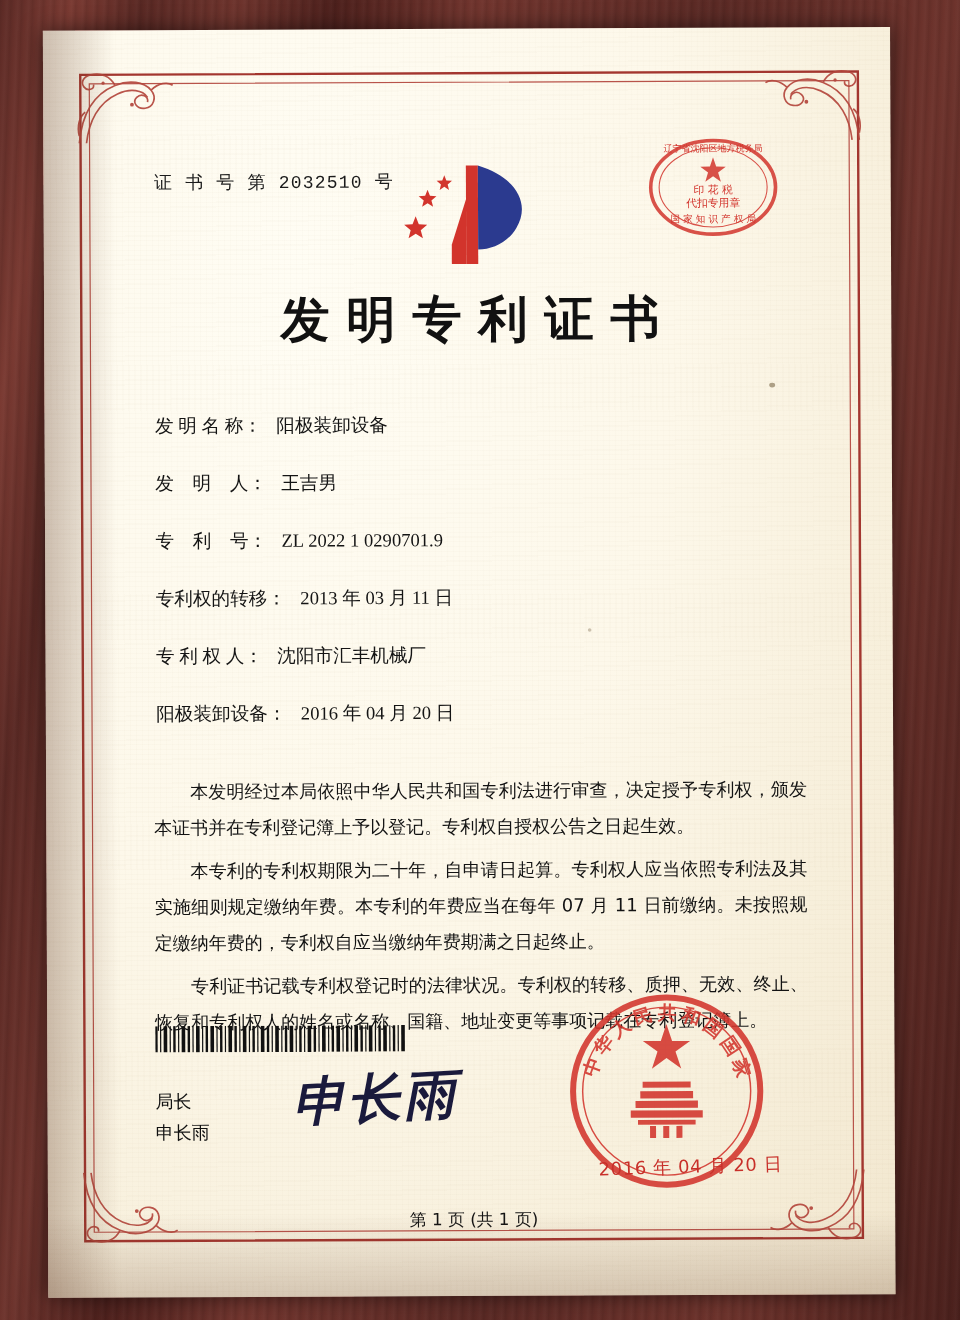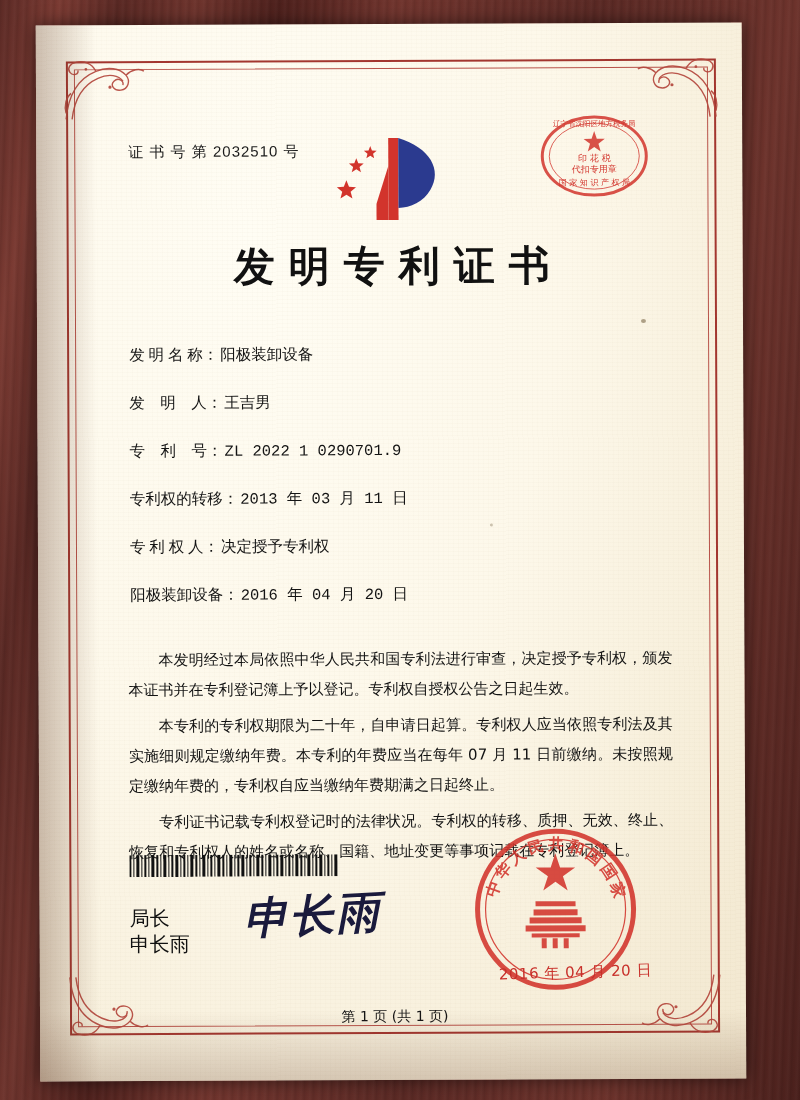--- a/index.html
+++ b/index.html
@@ -96,21 +96,21 @@
     left: 54px; top: 60px; right: 50px; bottom: 60px;
   }
 
   
   .cert-no {
     position: absolute;
     left: 38px; top: 58px;
     font-size: 15px;
     color: #1b1b1b;
     letter-spacing: 1px;
-    font-family: Liberation Sans, sans-serif;
+    font-family: Liberation Mono, monospace;
     white-space: nowrap;
   }
 
   
   .logo {
     position: absolute;
     left: 50%;
     top: 50px;
     transform: translateX(-50%);
     width: 130px;
@@ -143,22 +143,22 @@
     align-items: baseline;
     margin-bottom: 27px;
     font-size: 15.5px;
     color: #141414;
   }
   .field .lbl {
     white-space: pre;
     font-family: Liberation Serif, serif;
   }
   .field .val {
-    font-family: Liberation Mono, monospace;
-    margin-left: 2px;
+    font-family: Liberation Serif, serif;
+    margin-left: 12px;
   }
 
   
   .paras {
     position: absolute;
     left: 36px;
     right: 22px;
     top: 560px;
     font-size: 15px;
     line-height: 30px;
@@ -179,21 +179,21 @@
     width: 210px;
     height: 22px;
   }
   .barcode svg { display:block; }
 
   
   .sign-block {
     position: absolute;
     left: 36px;
     top: 820px;
-    font-size: 20px;
+    font-size: 15px;
     line-height: 26px;
     color: #111;
   }
   .signature {
     position: absolute;
     left: 150px;
     top: 802px;
     font-family: "DejaVu Serif", serif;
     font-size: 44px;
     color: #1a1a3c;
@@ -336,21 +336,21 @@
       <div class="field">
         <span class="lbl">专　利　号：</span>
         <span class="val">ZL 2022 1 0290701.9</span>
       </div>
       <div class="field">
         <span class="lbl">专利权的转移：</span>
         <span class="val">2013 年 03 月 11 日</span>
       </div>
       <div class="field">
         <span class="lbl">专 利 权 人：</span>
-        <span class="val">决定授予专利权</span>
+        <span class="val">沈阳市汇丰机械厂</span>
       </div>
       <div class="field">
         <span class="lbl">阳极装卸设备：</span>
         <span class="val">2016 年 04 月 20 日</span>
       </div>
     </div>
 
     <div class="paras">
       <p>本发明经过本局依照中华人民共和国专利法进行审查，决定授予专利权，颁发本证书并在专利登记簿上予以登记。专利权自授权公告之日起生效。</p>
       <p>本专利的专利权期限为二十年，自申请日起算。专利权人应当依照专利法及其实施细则规定缴纳年费。本专利的年费应当在每年 07 月 11 日前缴纳。未按照规定缴纳年费的，专利权自应当缴纳年费期满之日起终止。</p>

